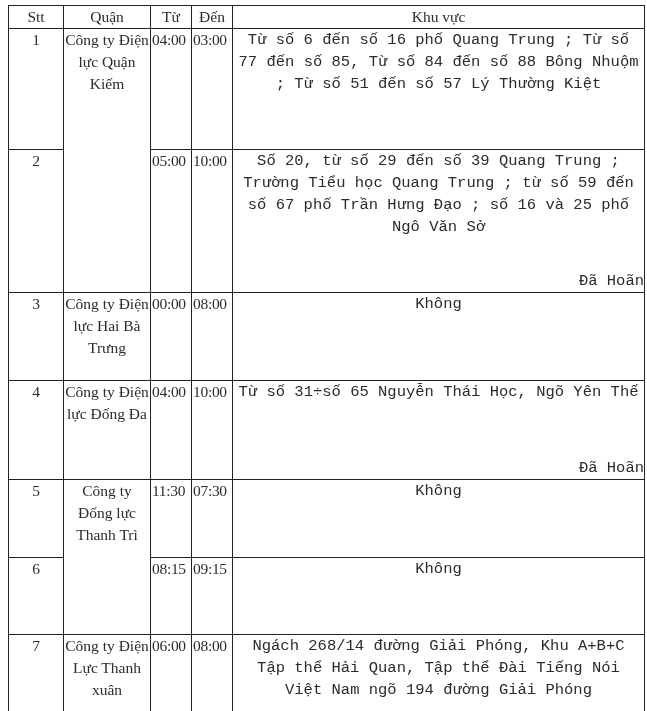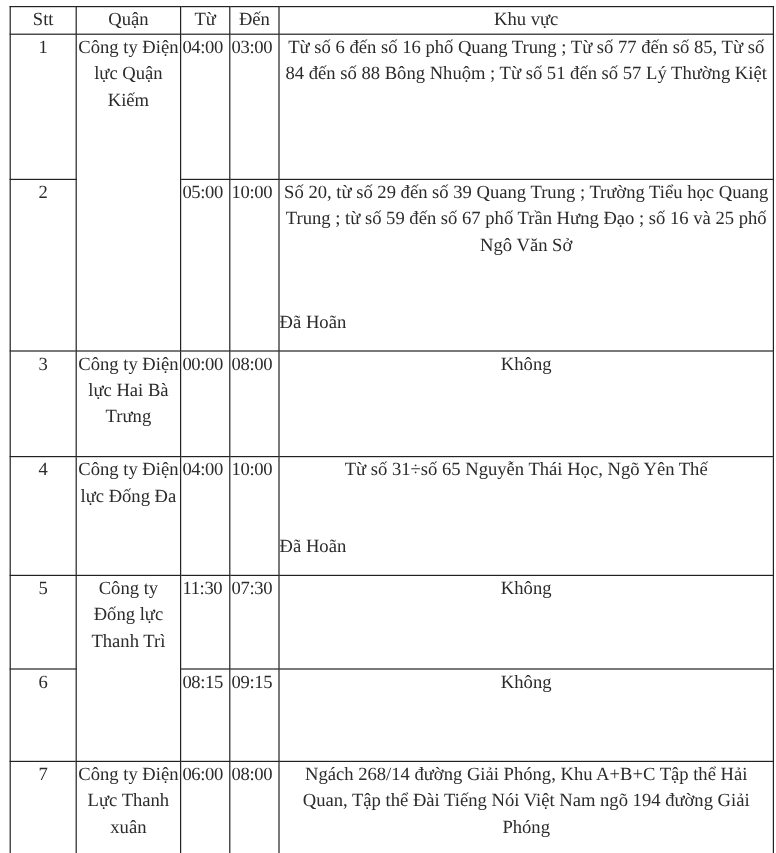--- a/index.html
+++ b/index.html
@@ -45,27 +45,28 @@
     .time {
       letter-spacing: -0.3px;
       white-space: nowrap;
       overflow: hidden;
       text-align: left;
       padding-left: 1px;
     }
     .area {
       padding: 0 2px;
       position: relative;
+      font-family: Liberation Mono, monospace;
     }
     .area .note {
       position: absolute;
       left: 0;
       right: 0;
-      bottom: 12px;
-      text-align: left;
+      bottom: 0;
+      text-align: right;
     }
     tr.r1 td { height: 120px; }
     tr.r2 td { height: 142px; }
     tr.r3 td { height: 87px; }
     tr.r4 td { height: 98px; }
     tr.r5 td { height: 77px; }
     tr.r6 td { height: 76px; }
     tr.r7 td { height: 90px; }
   </style>
 </head>

